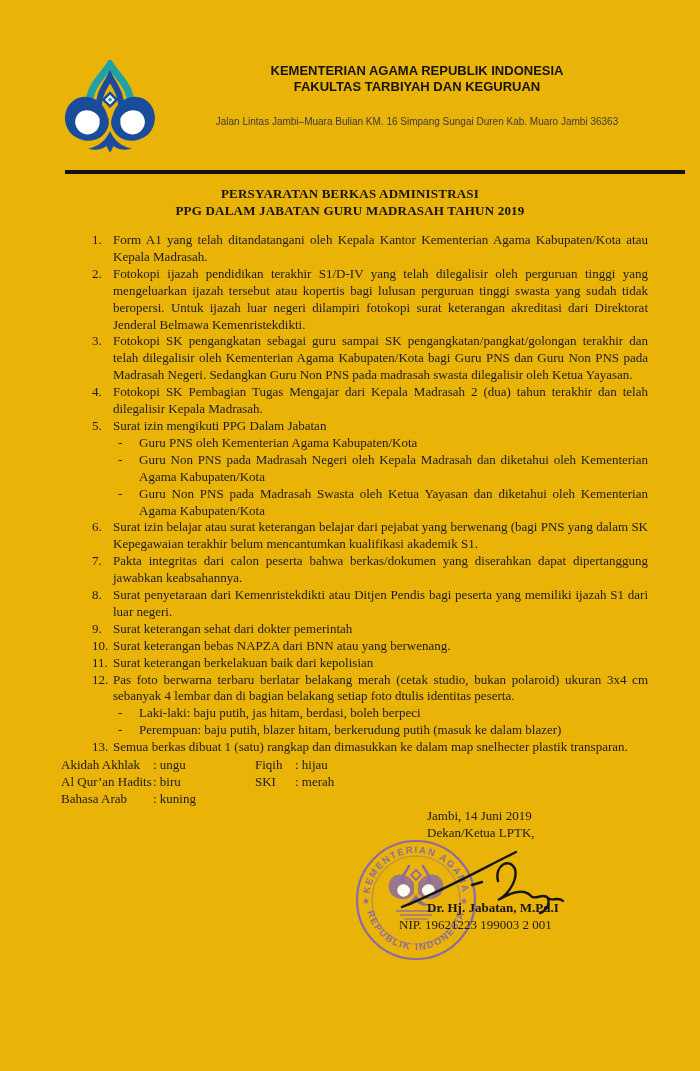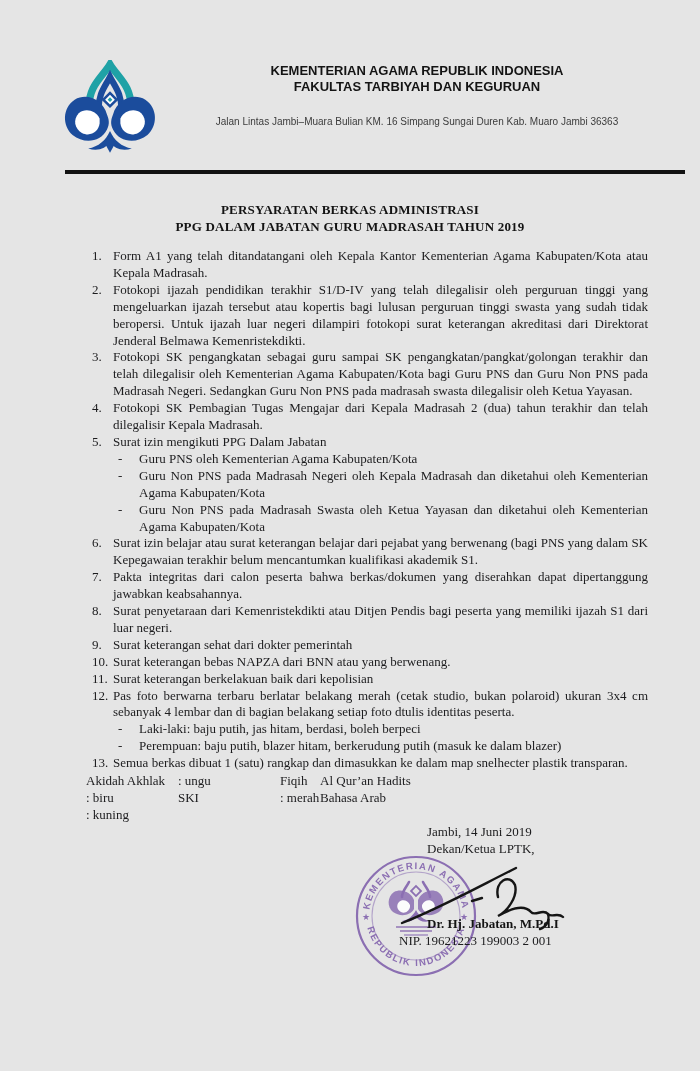--- a/index.html
+++ b/index.html
@@ -1,42 +1,42 @@
 <!DOCTYPE html>
 <html><head>
 <meta charset="utf-8">
 <style>
   html,body{margin:0;padding:0;background:#ffffff;}
   .doc{
     position:relative;
     width:700px;height:1071px;
-    background:#e5e5e5;
+    background:#eab308;
     overflow:hidden;
     font-family:"Liberation Serif", serif;
     color:#1c1c1e;
   }
   
   .header{display:flex;align-items:flex-start;padding:60px 28px 0 58px;}
   .logo{width:104px;flex:none;}
   .htext{flex:1;text-align:center;font-family:"Liberation Sans", sans-serif;padding-top:3px;}
   .h-line{font-weight:bold;font-size:13px;line-height:16px;color:#141414;}
   .h-line2{font-weight:bold;font-size:13.5px;line-height:17px;color:#141414;}
   .addr{font-size:10px;line-height:13px;color:#3c3c3c;margin-top:20px;}
   .rule{margin:10px 0 0 65px;width:620px;height:4px;background:#121212;}
   
-  .title{margin-top:28px;text-align:center;font-weight:bold;font-size:13px;line-height:16.5px;letter-spacing:.2px;color:#141414;}
+  .title{margin-top:12px;text-align:center;font-weight:bold;font-size:13px;line-height:16.5px;letter-spacing:.2px;color:#141414;}
   
   .list{margin:13px 52px 0 92px;font-size:13px;line-height:16.9px;}
   .item{display:flex;}
   .num{width:21px;flex:none;}
   .txt{flex:1;text-align:justify;}
   .sub{display:flex;padding-left:26px;}
   .dash{width:21px;flex:none;}
   
-  .colors{margin-left:86px;display:grid;grid-template-columns:92px 102px 40px auto;font-size:13px;line-height:17px;}
+  .colors{margin-left:61px;display:grid;grid-template-columns:92px 102px 40px auto;font-size:13px;line-height:17px;}
   
   .sigblock{position:relative;height:240px;}
   .sig-date{position:absolute;left:427px;top:0;font-size:13px;line-height:17px;}
   .stamp{position:absolute;left:354px;top:31px;width:124px;height:124px;z-index:1;opacity:.92;}
   .signature{position:absolute;left:398px;top:38px;width:230px;height:80px;z-index:3;}
   .sig-name{position:absolute;left:427px;top:93px;font-size:13px;font-weight:bold;z-index:2;color:#141414;}
   .sig-nip{position:absolute;left:399px;top:110px;font-size:13px;z-index:2;}
 </style>
 </head>
 <body>
@@ -145,20 +145,21 @@
     <div class="item">
       <span class="num">13.</span>
       <div class="txt">Semua berkas dibuat 1 (satu) rangkap dan dimasukkan ke dalam map snelhecter plastik transparan.</div>
     </div>
   </div>
 
   <div class="colors">
     <div>Akidah Akhlak</div>
     <div>: ungu</div>
     <div>Fiqih</div>
+    <div>: hijau</div>
     <div>Al Qur’an Hadits</div>
     <div>: biru</div>
     <div>SKI</div>
     <div>: merah</div>
     <div>Bahasa Arab</div>
     <div>: kuning</div>
     <div></div>
     <div></div>
   </div>
 

